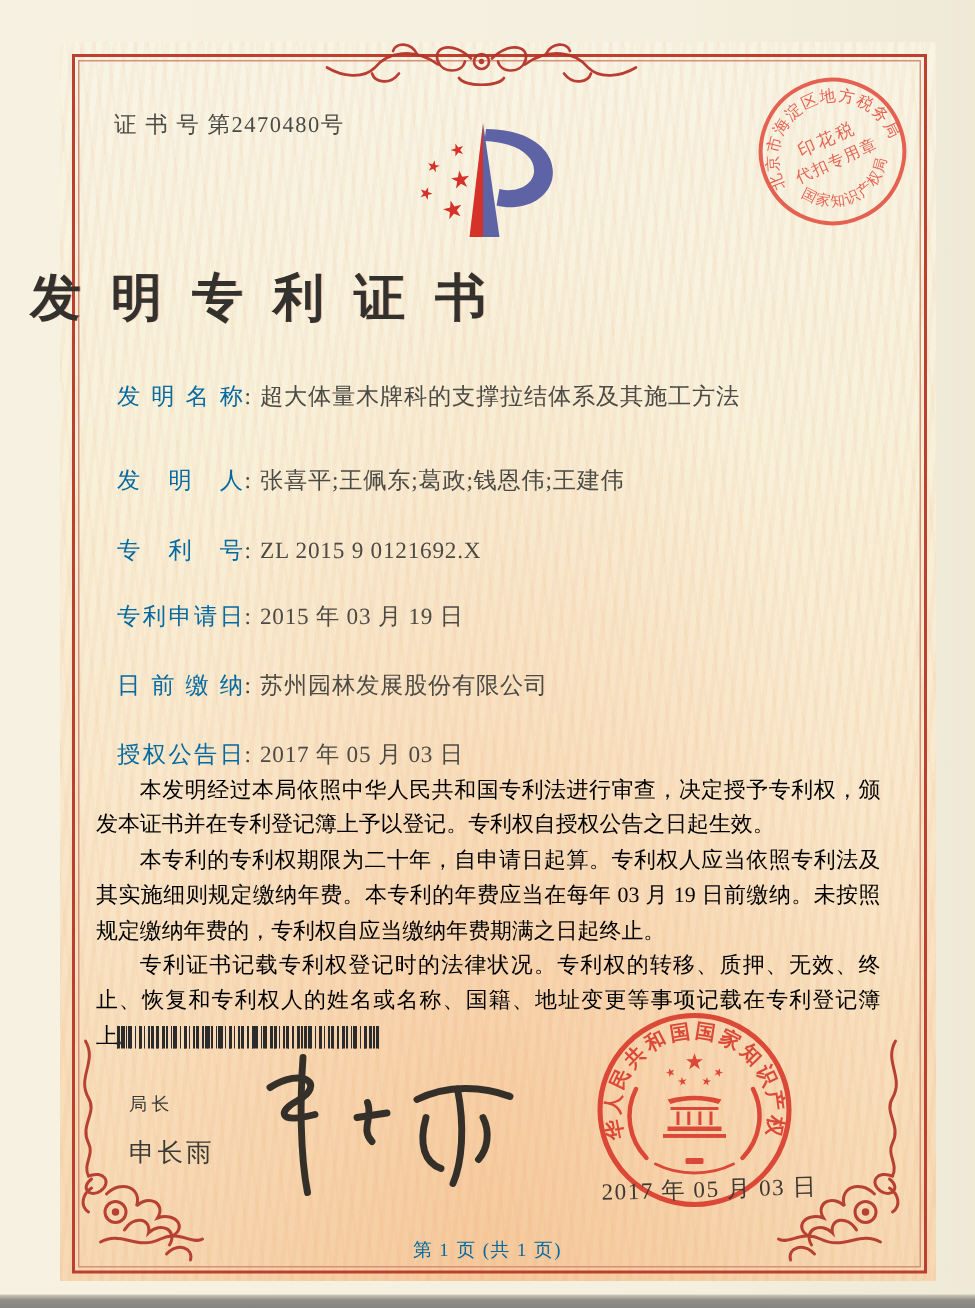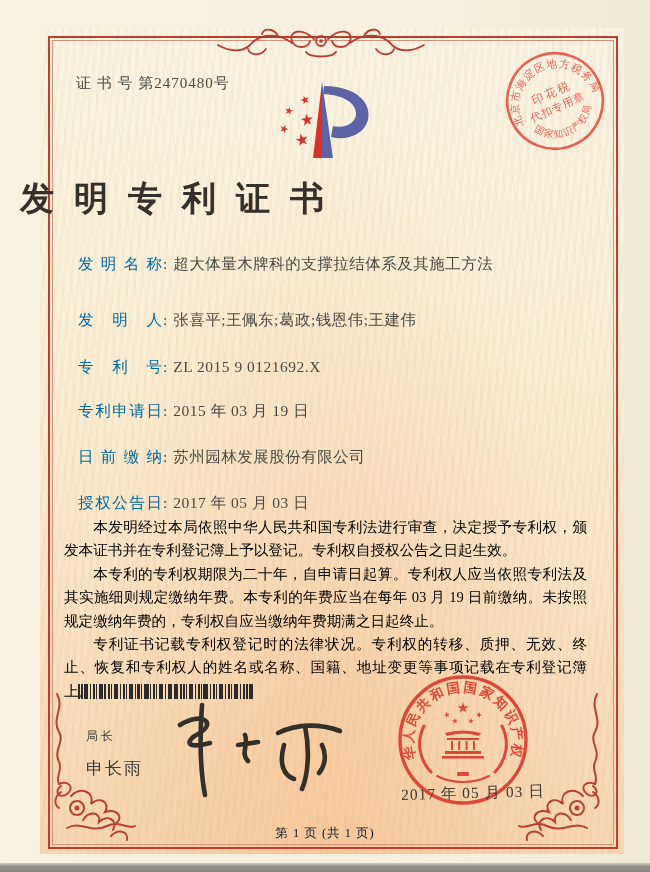--- a/index.html
+++ b/index.html
@@ -51,21 +51,21 @@
   .director-title{position:absolute;left:86px;top:728px;font-size:12px;color:#3b3a36;letter-spacing:3px;font-family:Liberation Serif, serif;}
   .director-name{position:absolute;left:86px;top:757px;font-size:17px;color:#3b3a36;letter-spacing:2px;font-family:Liberation Mono, monospace;}
   .signature{position:absolute;left:150px;top:693px;width:215px;height:108px;}
 
   .big-seal{position:absolute;left:395px;top:672px;width:136px;height:136px;opacity:.9;}
   .seal-date{position:absolute;left:401px;top:783px;font-size:15.5px;color:#3e3933;letter-spacing:1px;transform:rotate(-1.5deg);z-index:5;}
 
   .tax-stamp{position:absolute;left:494px;top:40px;width:122px;height:122px;transform:rotate(-24deg);opacity:.85;}
   .logo{position:absolute;left:258px;top:76px;width:136px;height:106px;}
 
-  .footer{position:absolute;left:0;top:825px;width:650px;text-align:center;font-size:12.5px;color:#0f172a;letter-spacing:1px;}
+  .footer{position:absolute;left:0;top:825px;width:650px;text-align:center;font-size:12.5px;color:#0369a1;letter-spacing:1px;}
 
   .flourish{position:absolute;width:92px;height:152px;opacity:.92;}
   .flourish.bl{left:47px;top:692px;}
   .flourish.br{left:515px;top:692px;transform:scaleX(-1);}
   .ornament-top{position:absolute;left:206px;top:22px;width:230px;height:42px;opacity:.95;}
 </style>
 </head>
 <body>
 
 <div id="page">

